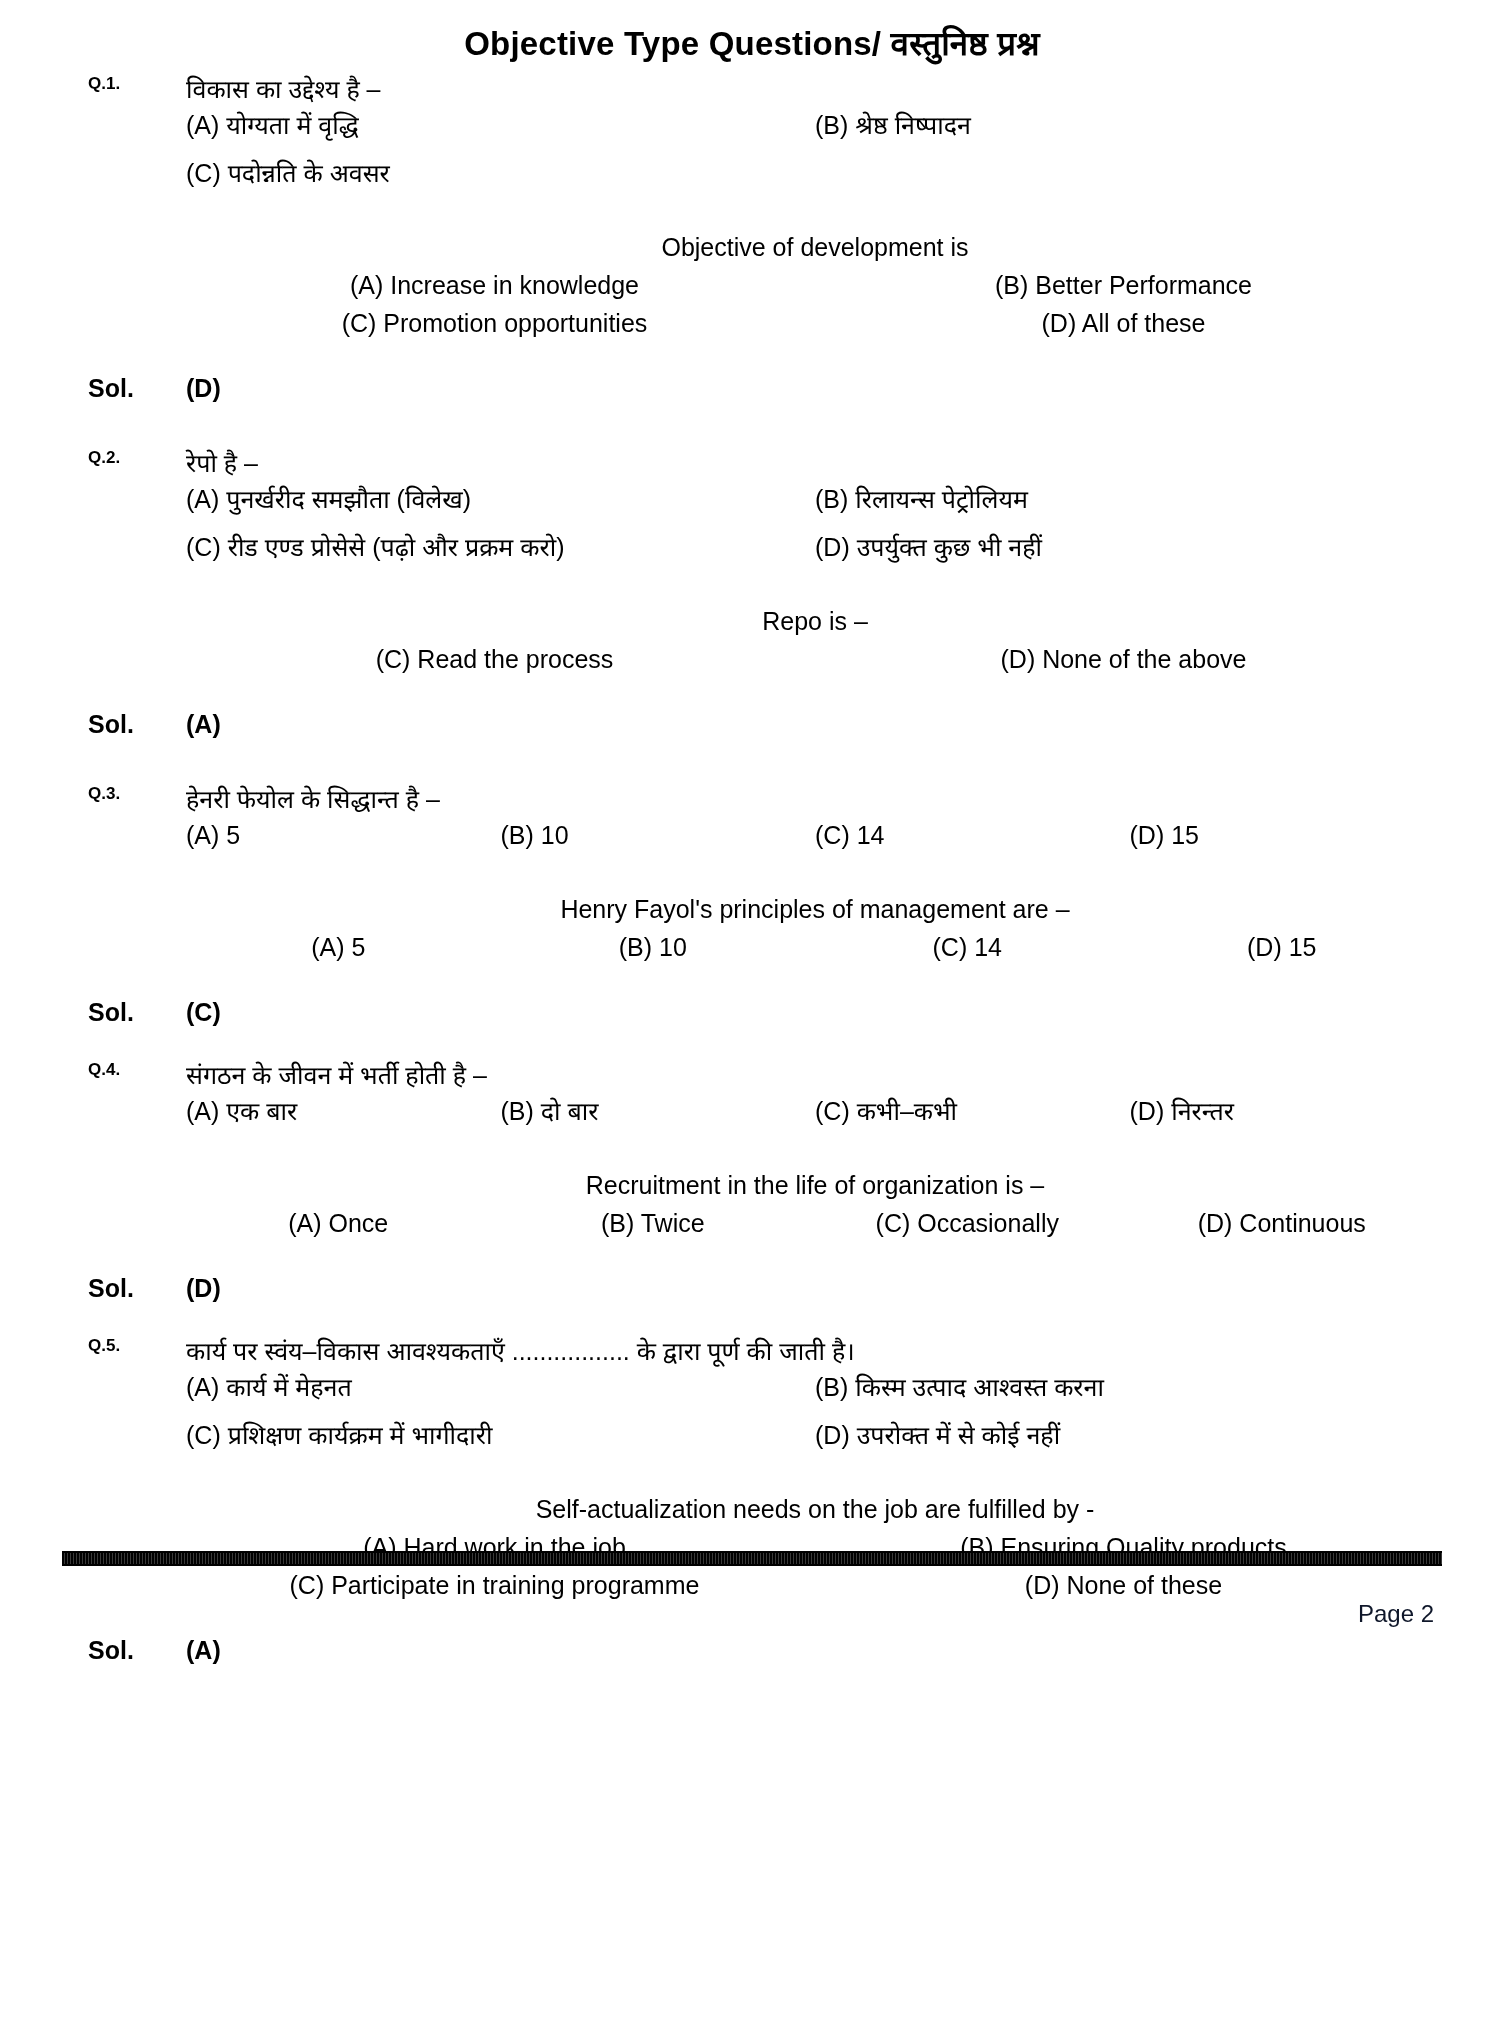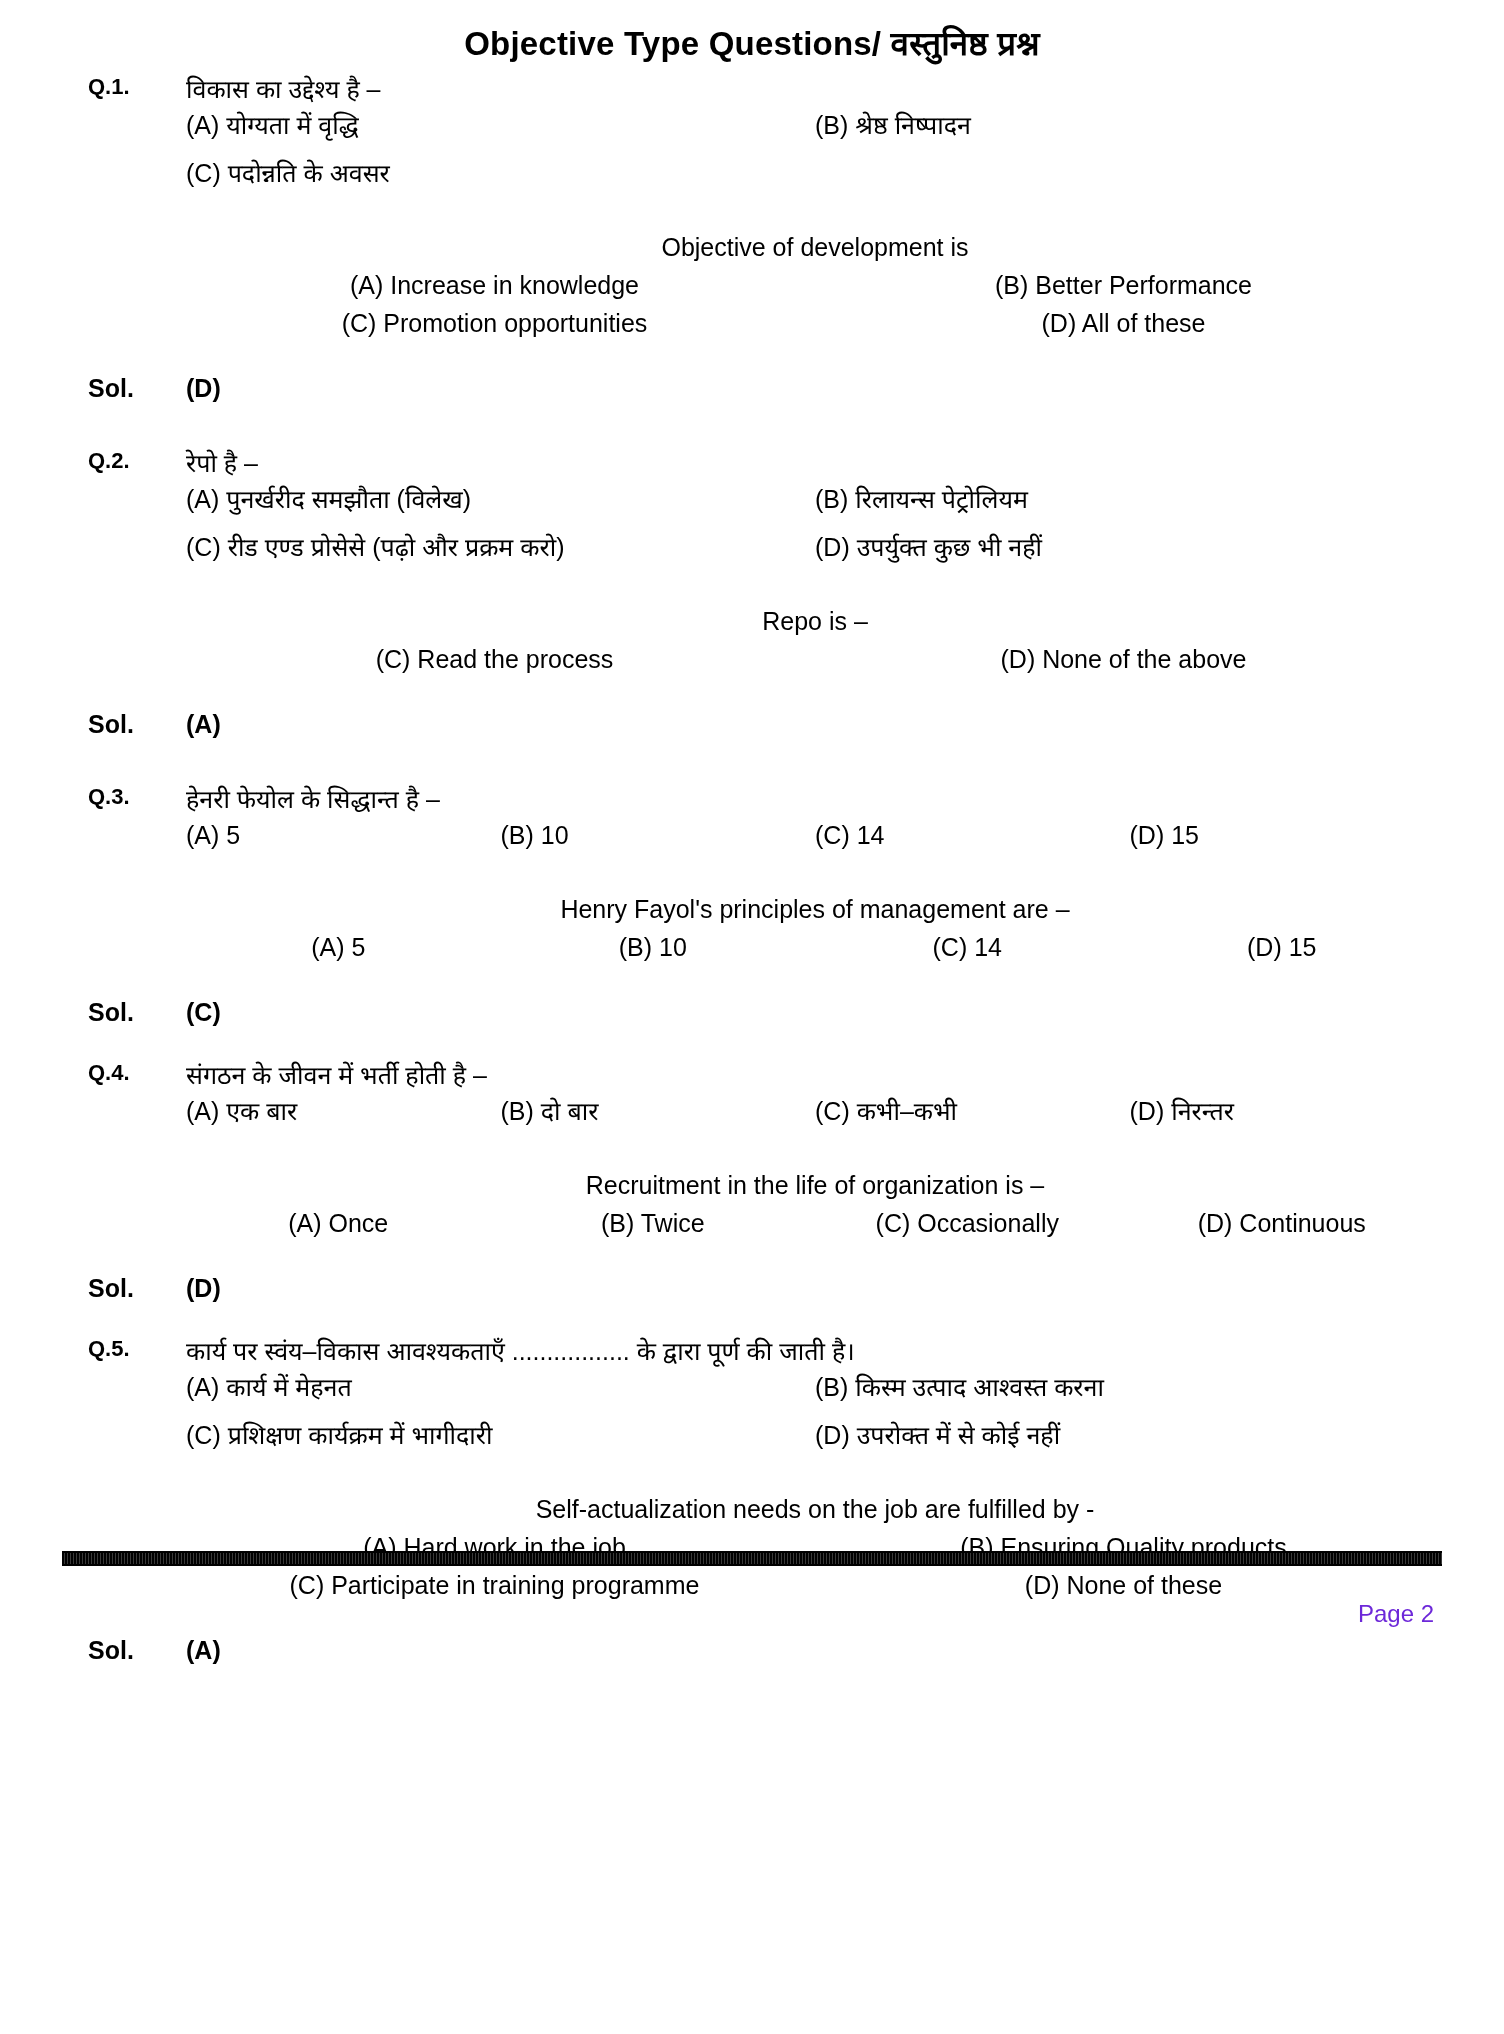--- a/index.html
+++ b/index.html
@@ -36,21 +36,21 @@
   .qblock {
     position: relative;
   }
   .qrow {
     display: flex;
     align-items: flex-start;
   }
   .qlabel {
     width: 98px;
     flex: 0 0 98px;
-    font-size: 22px;
+    font-size: 17px;
     font-weight: bold;
     line-height: 1.38;
     padding-top: 1px;
   }
   .qbody {
     flex: 1 1 auto;
     min-width: 0;
   }
   .stem-hi {
     font-size: 25px;
@@ -115,21 +115,21 @@
     background-image: repeating-linear-gradient(
       90deg,
       #000 0px, #000 2px, #3a3a3a 2px, #3a3a3a 3px
     );
   }
   .footer-page {
     position: absolute;
     right: 70px;
     bottom: 8px;
     font-size: 24px;
-    color: #6d28d9;
+    color: #0f172a;
   }
 </style>
 </head>
 <body>
 
 <div class="page">
 
   <div class="doc-title">Objective Type Questions/ वस्तुनिष्ठ प्रश्न</div>
 
   <div class="content">

